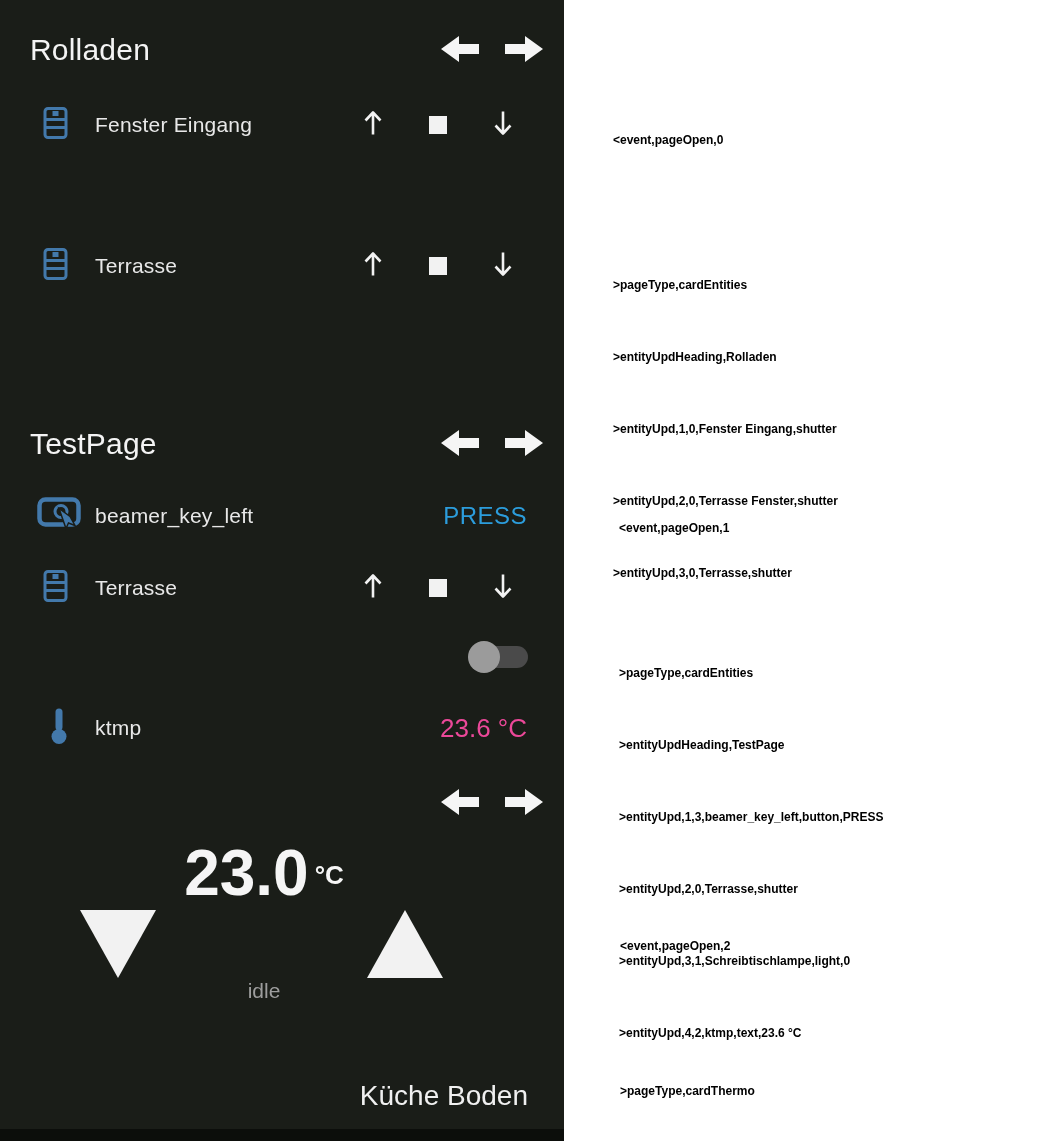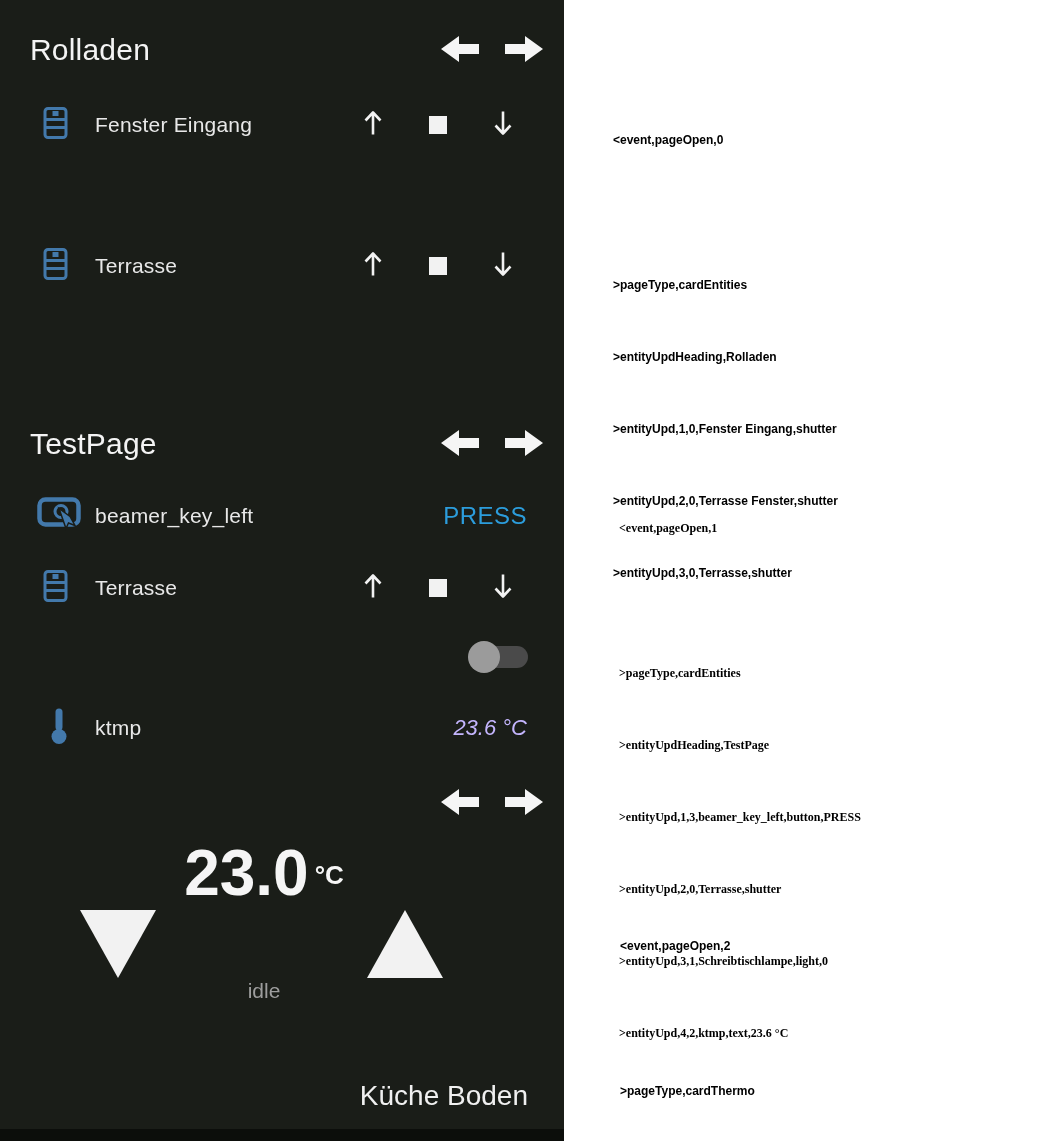--- a/index.html
+++ b/index.html
@@ -27,21 +27,21 @@
                 font-size:21px; color:#e8e8e8; letter-spacing:.2px; }
   .ctl { position:absolute; top:50%; transform:translate(-50%,-50%); cursor:pointer; }
   .ctl-up   { left:373px; }
   .ctl-stop { left:438px; }
   .ctl-down { left:503px; }
   .stop-sq { display:block; width:18px; height:18px; background:#f2f2f2; }
 
   .press-value { position:absolute; right:37px; top:50%; transform:translateY(-50%);
                  font-size:24px; color:#2c9ddc; letter-spacing:.5px; cursor:pointer; }
   .text-value  { position:absolute; right:37px; top:50%; transform:translateY(-50%);
-                 font-size:22px; color:#c4b5fd;font-style:italic; }
+                 font-size:26px; color:#ec4899; }
 
   
   .toggle { position:absolute; left:468px; top:641px; width:60px; height:32px; cursor:pointer; }
   .toggle .track { position:absolute; left:11px; top:5px; width:49px; height:22px;
                    border-radius:11px; background:#4a4a4a; }
   .toggle .knob  { position:absolute; left:0; top:0; width:32px; height:32px;
                    border-radius:50%; background:#9b9b9b; }
 
   
   .thermo-temp { position:absolute; left:0; top:838px; width:528px; text-align:center;
@@ -56,21 +56,21 @@
   .tri-down { left:80px;  top:910px; }
   .tri-up   { left:367px; top:910px; }
 
   .bottom-strip { position:absolute; left:0; top:1129px; width:564px; height:12px;
                   background:#0c0e0b; }
 
   
   .ann { position:absolute; color:#000; font-weight:700; font-size:12px;
          line-height:24px; white-space:pre; }
   .ann-1 { left:613px; top:80px; }
-  .ann-2 { left:619px; top:468px;font-family:Liberation Serif, serif; }
+  .ann-2 { left:619px; top:468px; }
   .ann-3 { left:620px; top:886px; }
   .ann-gap { height:25px; }
 </style>
 </head>
 <body>
 
 <div class="panel">
 
   <div class="card-title" style="top:31px">Rolladen</div>
 

